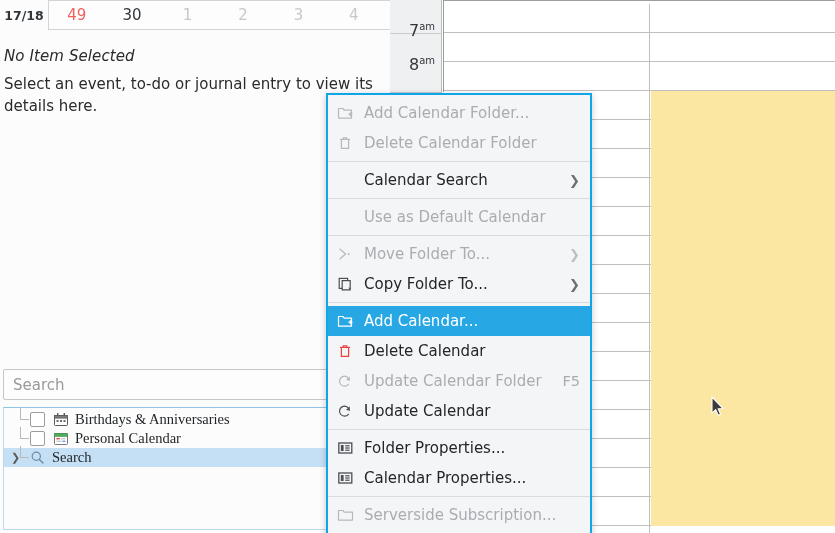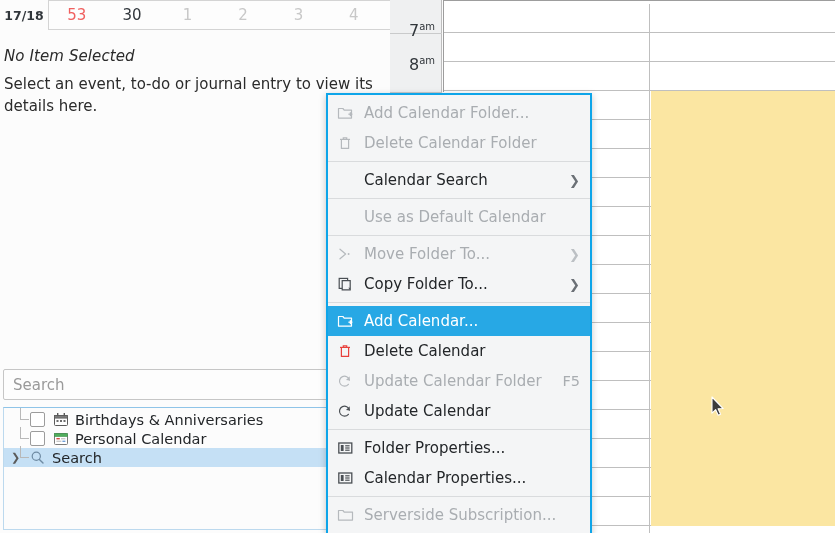--- a/index.html
+++ b/index.html
@@ -123,21 +123,21 @@
     border: 1px solid #9c9c9c;
     border-radius: 2px;
     background: #ffffff;
     margin-right: 7px;
   }
   .tree-icon {
     flex: 0 0 17px; width: 17px; height: 16px;
     margin-right: 6px;
     display: flex; align-items: center; justify-content: center;
   }
-  .tree-label { white-space: nowrap; }
+  .tree-label { white-space: nowrap; font-family: Liberation Serif, serif; }
 
   
   #agenda {
     position: absolute; left: 390px; top: 0;
     width: 445px; height: 533px;
     background: #fcfcfc;
   }
   #hour-gutter {
     position: absolute; left: 0; top: 0;
     width: 52px; height: 533px;
@@ -231,21 +231,21 @@
 </head>
 <body>
 
 <div id="root">
 
   <div id="left-panel">
 
     <div id="date-strip">
       <div id="week-number">17/18</div>
       <div id="date-cells">
-        <div class="date-cell weekend-strong">53</div>
+        <div class="date-cell weekend-strong">49</div>
         <div class="date-cell current">30</div>
         <div class="date-cell">1</div>
         <div class="date-cell">2</div>
         <div class="date-cell">3</div>
         <div class="date-cell">4</div>
         <div class="date-cell weekend-faint">5</div>
       </div>
     </div>
 
     <div id="no-item-title">No Item Selected</div>

